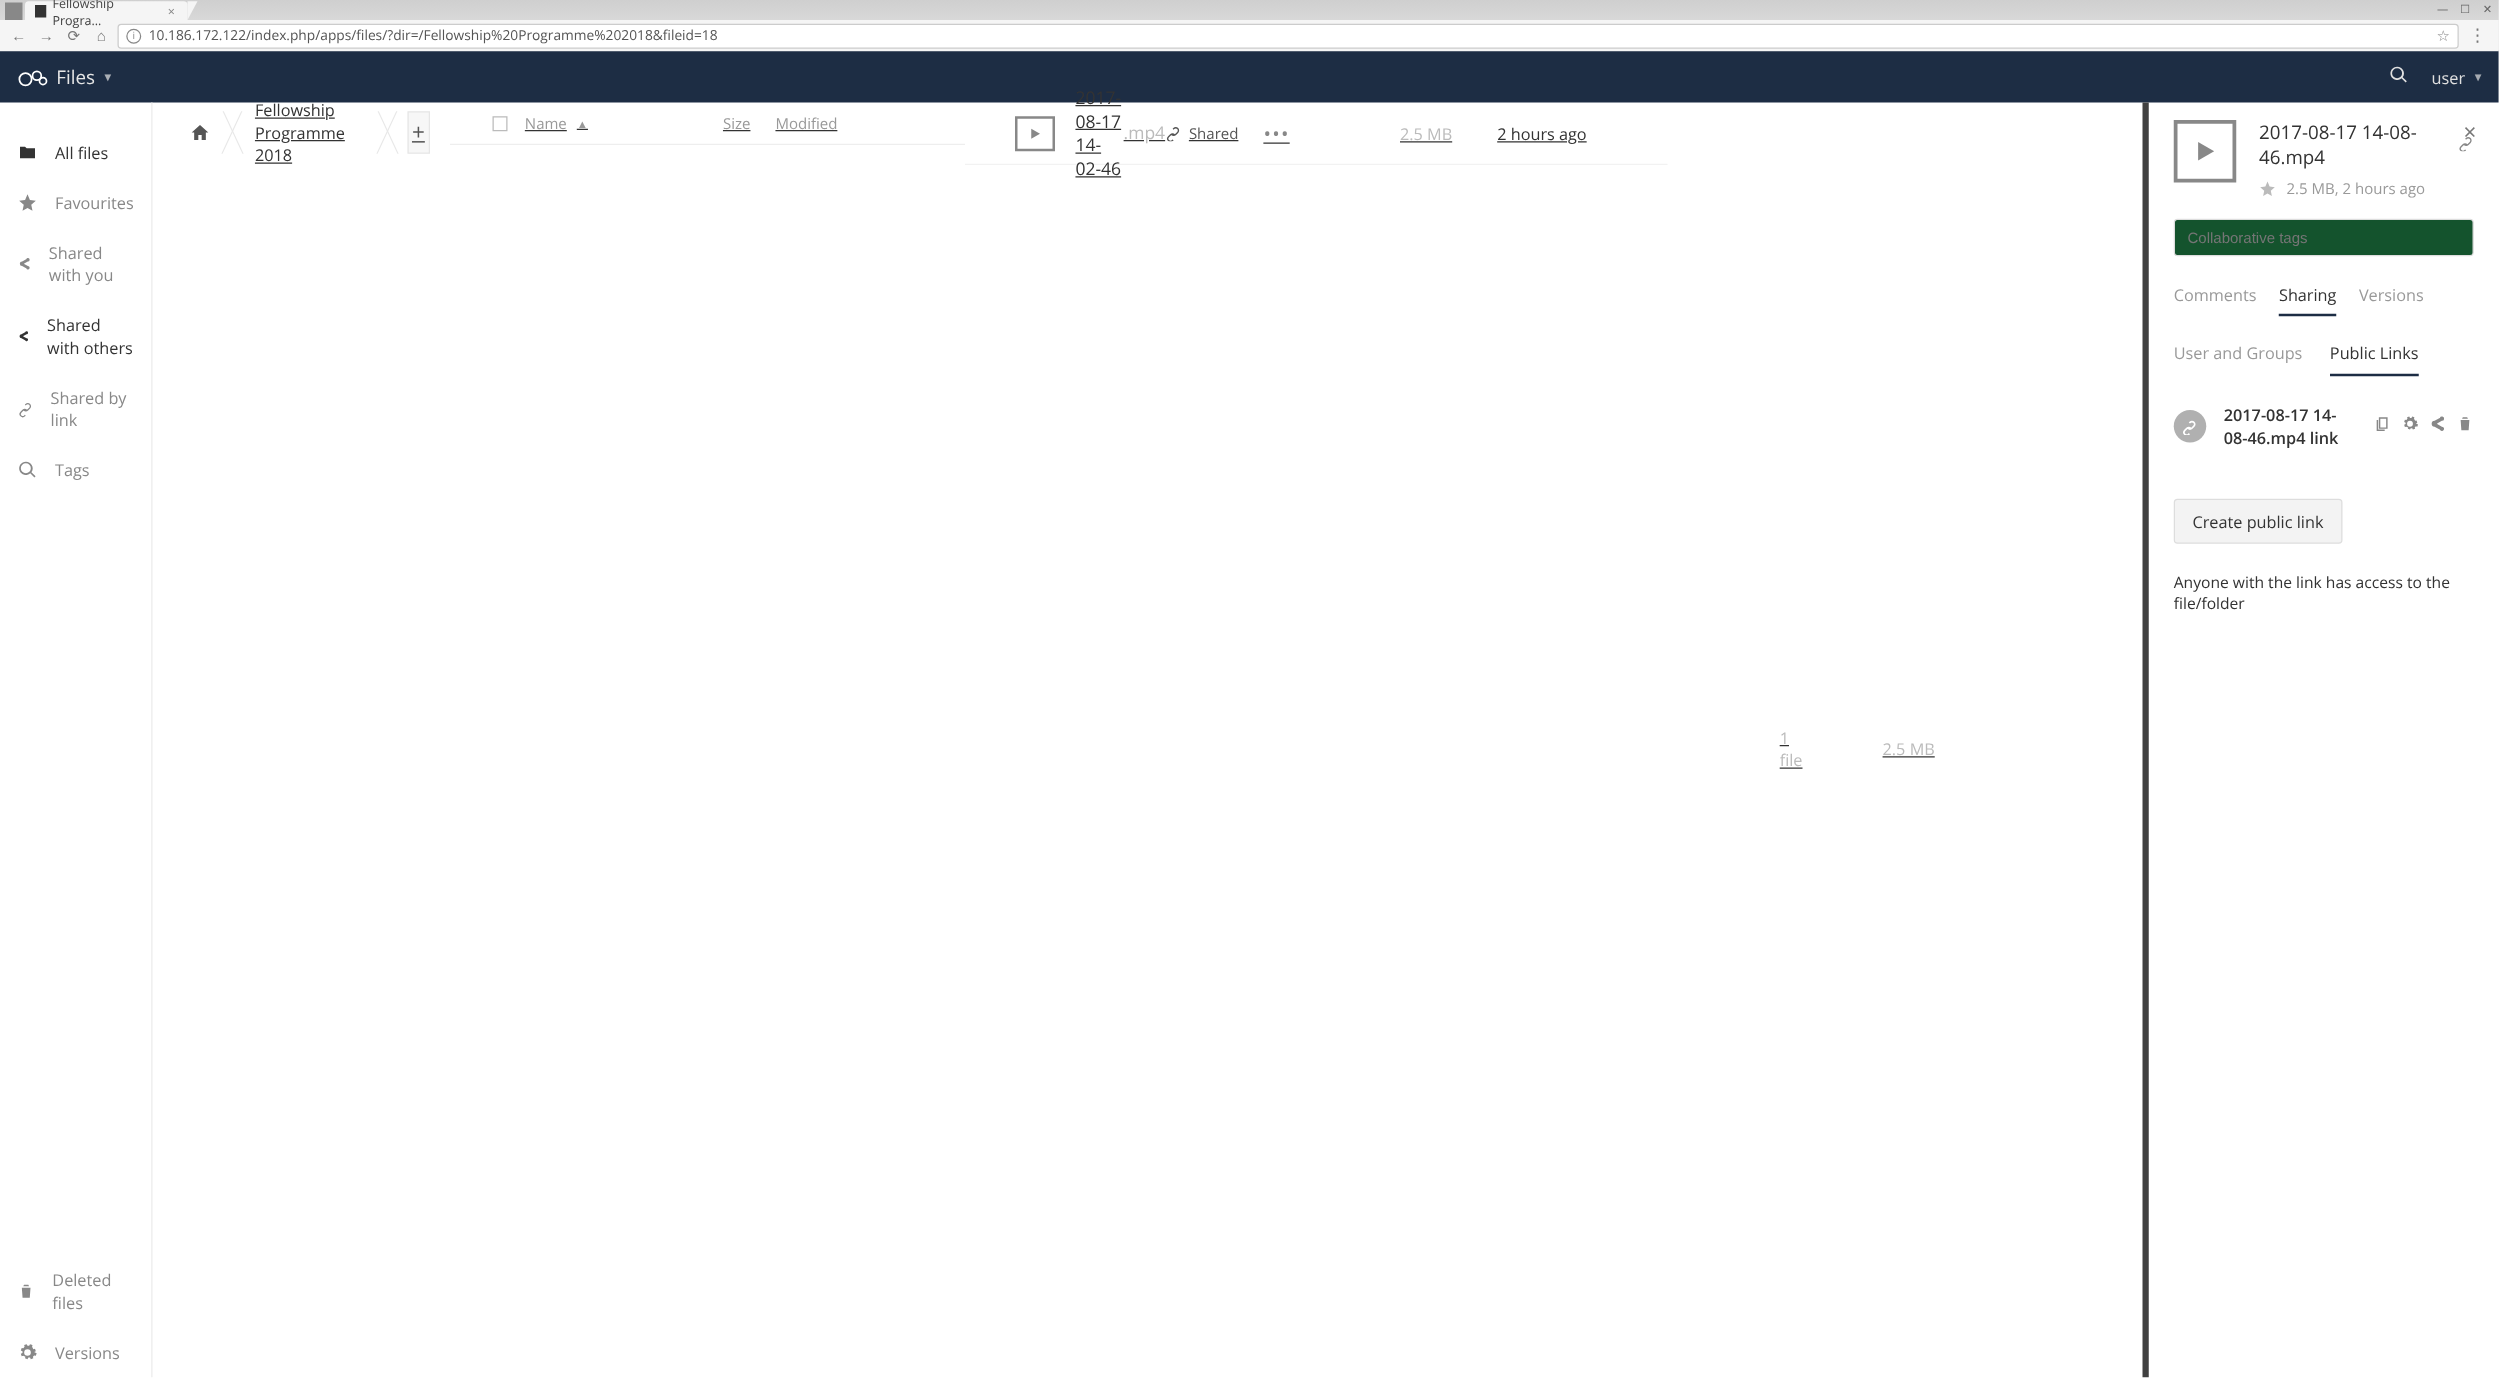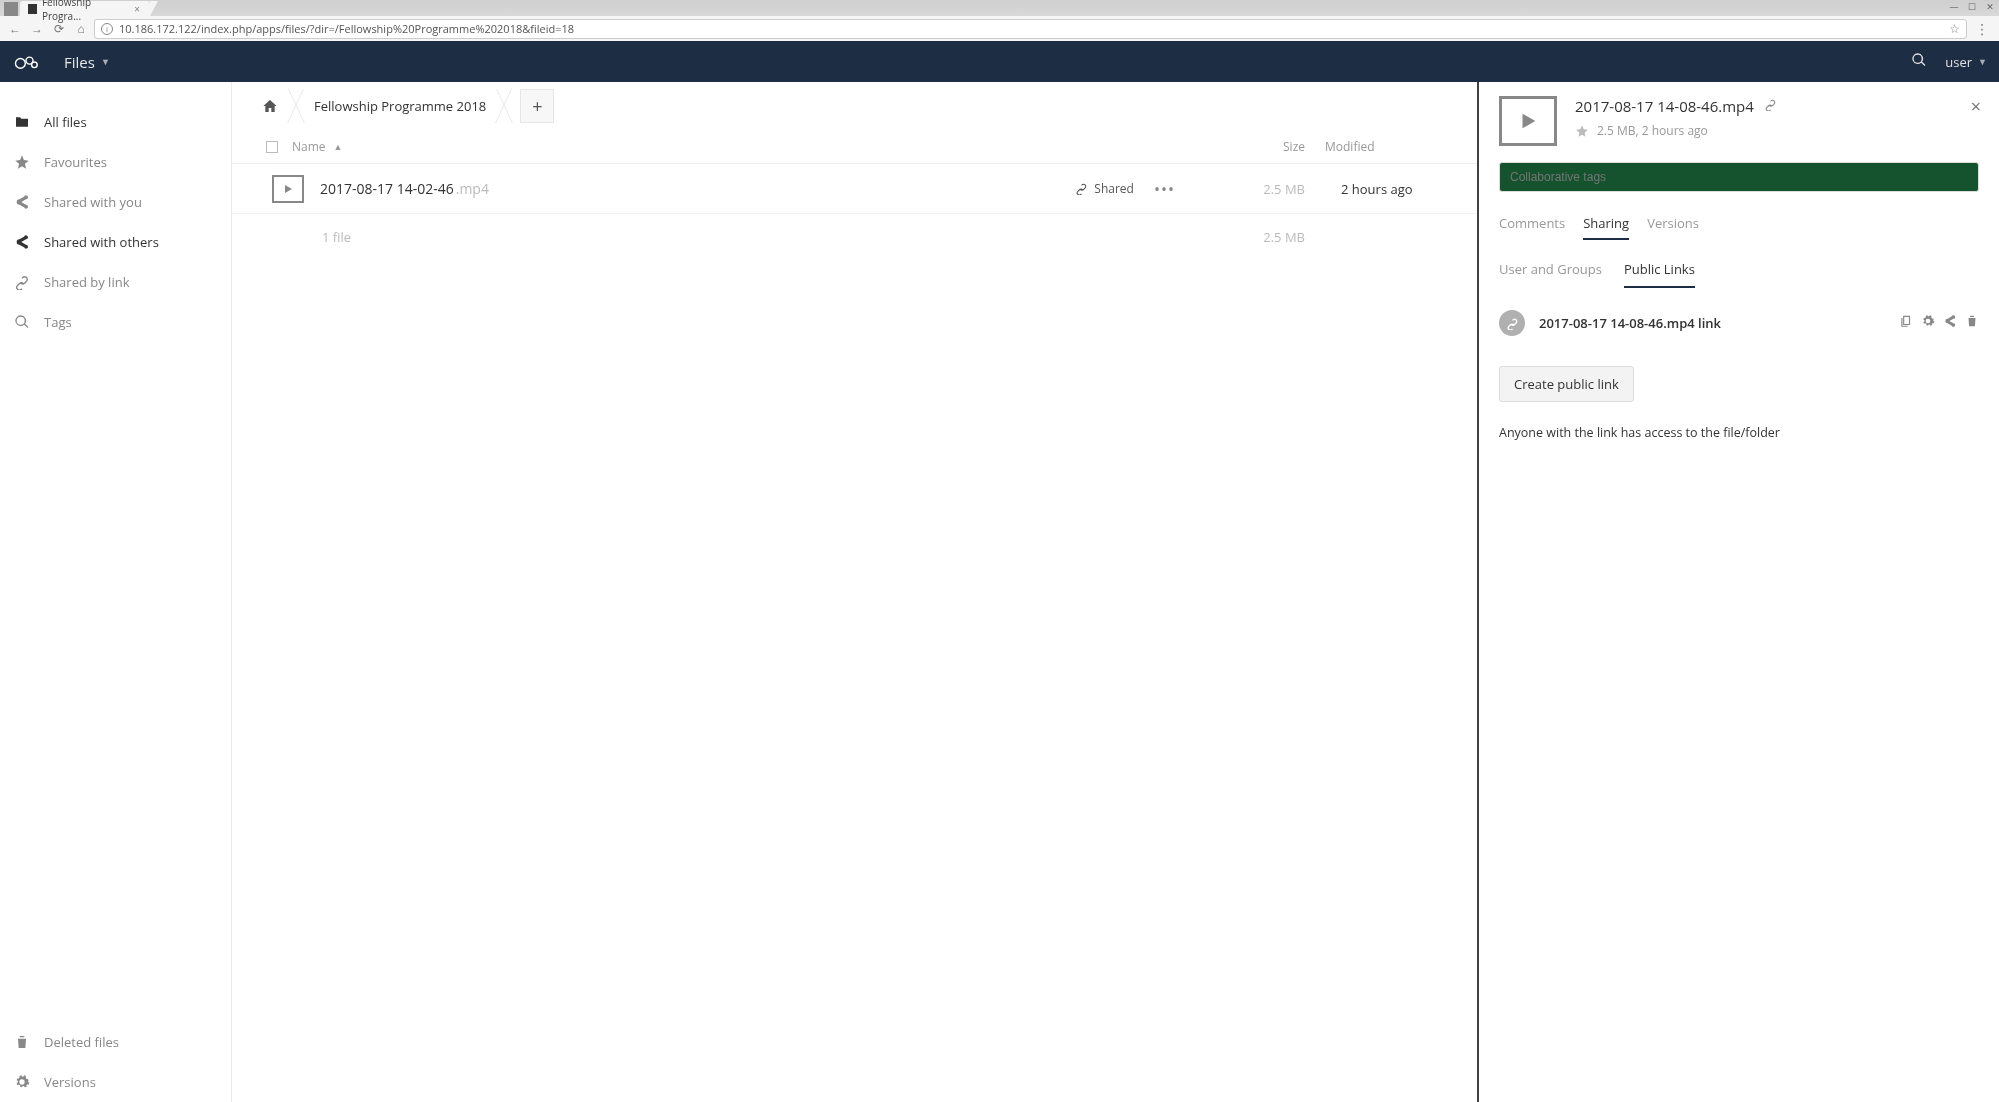--- a/index.html
+++ b/index.html
@@ -17,42 +17,42 @@
 .window-controls span { width: 18px; height: 12px; display: flex; align-items: center; justify-content: center; font-size: 9px; color: #666; }
 .addr-row { height: 25px; background: #f5f5f5; display: flex; align-items: center; padding: 0 6px; gap: 4px; }
 .nav-btn { width: 18px; height: 18px; display: flex; align-items: center; justify-content: center; color: #777; font-size: 12px; }
 .addr-bar { flex: 1; height: 20px; background: #fff; border: 1px solid #ccc; border-radius: 3px; display: flex; align-items: center; padding: 0 6px; font-size: 11px; color: #555; gap: 6px; }
 .addr-info { width: 12px; height: 12px; border: 1px solid #888; border-radius: 50%; display: flex; align-items: center; justify-content: center; font-size: 8px; color: #888; }
 .addr-star { color: #888; font-size: 12px; margin-left: 6px; }
 .addr-menu { color: #777; font-size: 14px; padding: 0 4px; }
 
 
 .app-header { background: #1d2d44; height: 41px; display: flex; align-items: center; color: #fff; padding: 0 12px; justify-content: space-between; }
-.app-left { display: flex; align-items: center; gap: 24px; }
+.app-left { display: flex; align-items: center; gap: 5px; }
 .logo { width: 28px; height: 22px; position: relative; }
 .logo svg { width: 100%; height: 100%; }
 .app-name { font-size: 15px; color: #e6e6e6; display: flex; align-items: center; gap: 6px; }
 .app-name .caret { font-size: 9px; opacity: .7; }
 .app-right { display: flex; align-items: center; gap: 18px; }
 .search-icon svg, .app-right svg { width: 16px; height: 16px; fill: #e0e0e0; }
 .user-menu { font-size: 13px; color: #e0e0e0; display: flex; align-items: center; gap: 6px; }
 .user-menu .caret { font-size: 9px; opacity: .7; }
 
 
 .app-body { display: flex; height: calc(1102px - 41px - 41px); }
 .sidebar { width: 232px; border-right: 1px solid #ebebeb; display: flex; flex-direction: column; }
 .nav-list { flex: 1; padding-top: 20px; }
 .nav-item { display: flex; align-items: center; gap: 14px; padding: 11px 14px; color: #888; font-size: 13px; cursor: pointer; }
 .nav-item.active { color: #333; }
 .nav-item svg { width: 16px; height: 16px; fill: currentColor; }
 .sidebar-bottom { border-top: 0; }
 .sidebar-bottom .nav-item { color: #888; }
 
 
-.main { flex: 1; border-right: 2px solid #404040; display: flex; flex-direction: column; }
+.main { flex: 1; border-right: 5px solid #404040; display: flex; flex-direction: row; text-decoration: underline; }
 .breadcrumbs { height: 48px; display: flex; align-items: center; padding: 0 16px; gap: 0; }
 .crumb { display: flex; align-items: center; color: #333; font-size: 13px; padding: 0 14px; position: relative; height: 34px; }
 .crumb.home svg { width: 16px; height: 16px; fill: #555; }
 .add-btn { width: 34px; height: 34px; background: #f7f7f7; border: 1px solid #e6e6e6; display: flex; align-items: center; justify-content: center; font-size: 18px; color: #555; margin-left: 12px; }
 
 .table-head { display: flex; align-items: center; padding: 0 22px 0 62px; height: 34px; color: #999; font-size: 12px; border-bottom: 1px solid #eee; }
 .col-name { flex: 1; display: flex; align-items: center; gap: 8px; padding-left: 36px; }
 .col-name .sort { font-size: 9px; }
 .col-size { width: 130px; text-align: right; }
 .col-mod { width: 150px; text-align: left; padding-left: 20px; }
@@ -96,21 +96,21 @@
 .d-subtab { color: #999; padding-bottom: 8px; cursor: pointer; }
 .d-subtab.active { color: #333; border-bottom: 2px solid #1d2d44; }
 
 .link-row { display: flex; align-items: center; gap: 14px; margin-top: 22px; }
 .link-badge { width: 26px; height: 26px; border-radius: 50%; background: #b0b0b0; display: flex; align-items: center; justify-content: center; }
 .link-badge svg { width: 13px; height: 13px; fill: #fff; }
 .link-name { font-size: 13px; color: #333; font-weight: 600; flex: 1; }
 .link-actions { display: flex; gap: 8px; }
 .link-actions svg { width: 14px; height: 14px; fill: #888; }
 
-.create-link-btn { margin-top: 30px; background: #f3f3f3; border: 1px solid #ddd; border-radius: 3px; padding: 8px 14px; font-size: 13px; color: #333; cursor: pointer; display: inline-block; }
+.create-link-btn { margin-top: 40px; background: #f3f3f3; border: 1px solid #ddd; border-radius: 3px; padding: 8px 14px; font-size: 13px; color: #333; cursor: pointer; display: inline-block; }
 
 .d-hint { margin-top: 22px; font-size: 12.5px; color: #333; }
 </style>
 </head>
 <body>
 
 <div class="browser-chrome">
   <div class="tab-strip">
     <div class="win-icon"></div>
     <div class="browser-tab">

